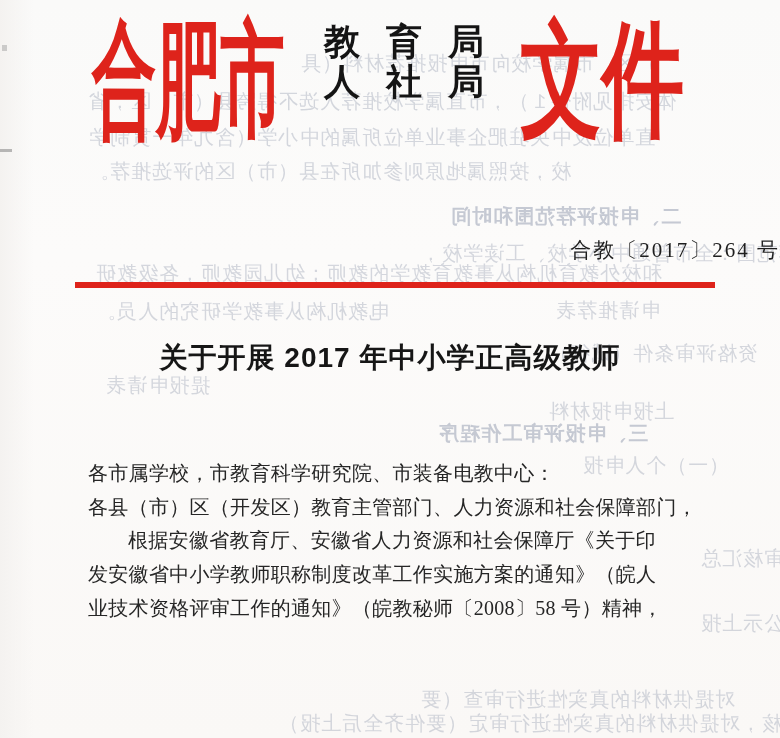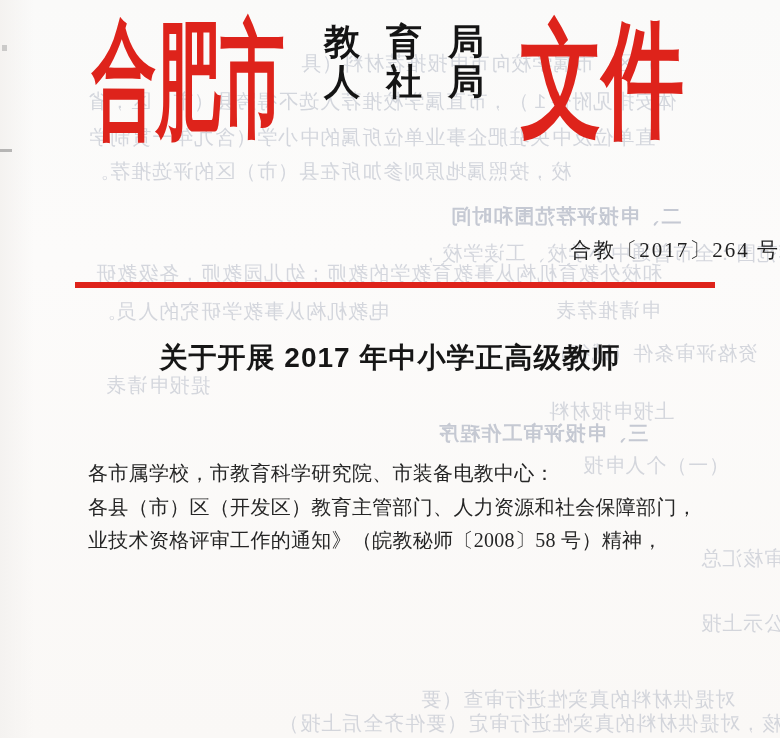--- a/index.html
+++ b/index.html
@@ -120,19 +120,21 @@
 
   <div class="redline" style="background:#de231b"></div>
 
   <div class="title">
     <div>关于开展 2017 年中小学正高级教师</div>
   </div>
 
   <div class="bodytext">
     <p>各市属学校，市教育科学研究院、市装备电教中心：</p>
     <p>各县（市）区（开发区）教育主管部门、人力资源和社会保障部门，</p>
+    <p class="indent">根据安徽省教育厅、安徽省人力资源和社会保障厅《关于印</p>
+    <p>发安徽省中小学教师职称制度改革工作实施方案的通知》（皖人</p>
     <p>业技术资格评审工作的通知》（皖教秘师〔2008〕58 号）精神，</p>
   </div>
 
   <div class="dash-artifact"></div>
   <div class="speck-artifact"></div>
 
 </div>
 
 </body></html>

